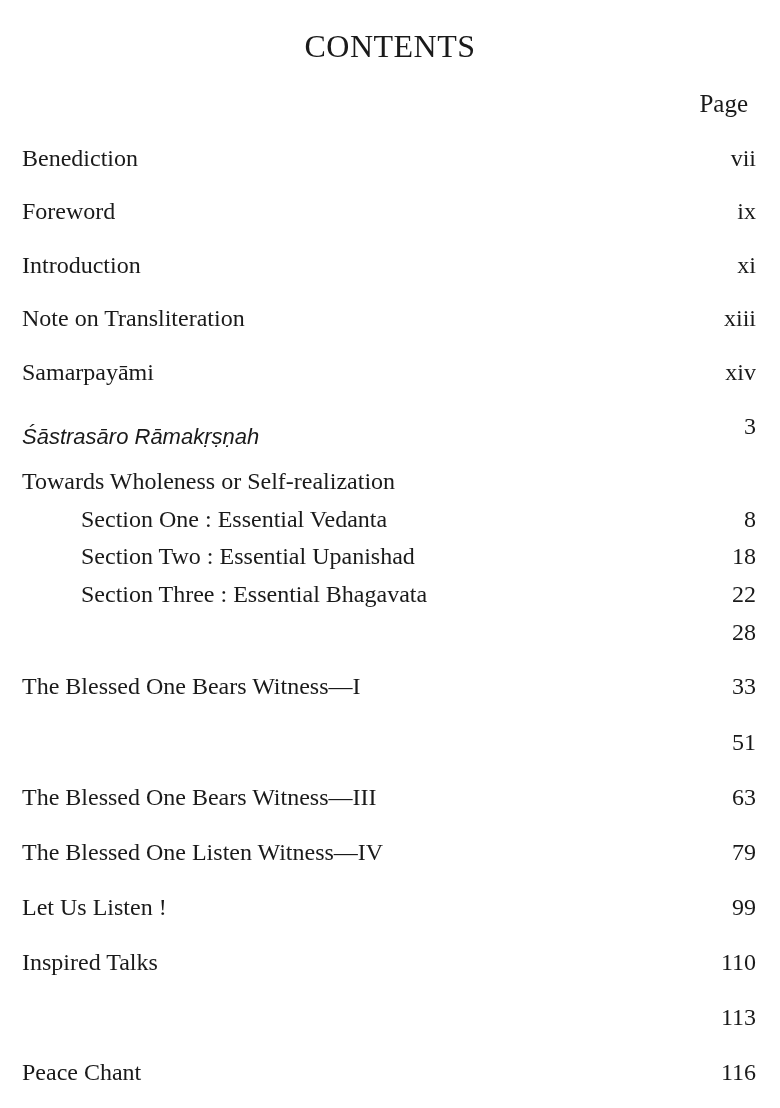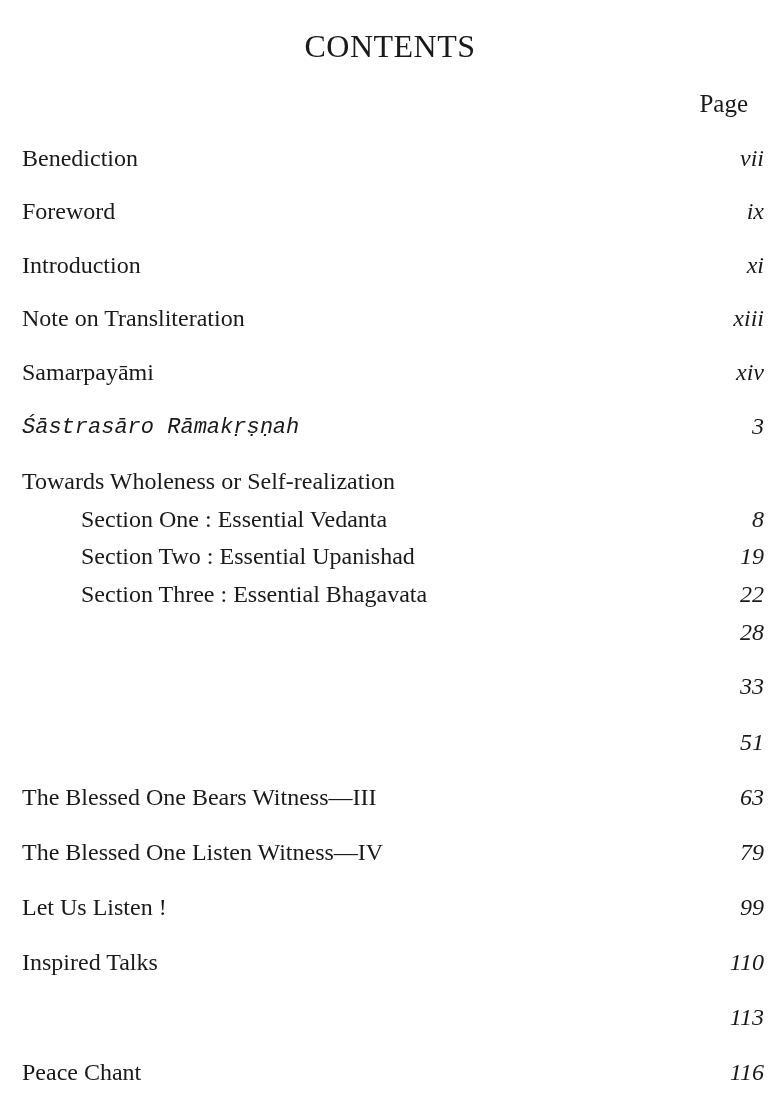--- a/index.html
+++ b/index.html
@@ -38,34 +38,33 @@
       font-size: 24px;
     }
     .entry .label {
       position: absolute;
       left: 0;
       top: 0;
       white-space: nowrap;
     }
     .entry .page {
       position: absolute;
-      right: 0;
+      right: 8px;
       top: 0;
       white-space: nowrap;
-      font-style: italic;
     }
     .entry.sub .label {
       left: 59px;
       font-family: Liberation Serif, serif;
     }
     .entry.italic .label {
       font-style: italic;
-      font-family: Liberation Mono, monospace;
+      font-family: Liberation Sans, sans-serif;
       font-size: 22px;
-      top: 2px;
+      top: 11px;
     }
   </style>
 </head>
 <body>
 
 <div class="title">CONTENTS</div>
 <div class="page-header">Page</div>
 
 <div>
   <div class="entry" style="top:145px">
@@ -95,30 +94,31 @@
   <div class="entry" style="top:468px">
     <span class="label">Towards Wholeness or Self-realization</span>
     <span class="page"></span>
   </div>
   <div class="entry sub" style="top:506px">
     <span class="label">Section One : Essential Vedanta</span>
     <span class="page">8</span>
   </div>
   <div class="entry sub" style="top:543px">
     <span class="label">Section Two : Essential Upanishad</span>
-    <span class="page">19</span>
+    <span class="page">18</span>
   </div>
   <div class="entry sub" style="top:581px">
     <span class="label">Section Three : Essential Bhagavata</span>
     <span class="page">22</span>
   </div>
   <div class="entry sub" style="top:619px">
     <span class="page">28</span>
   </div>
   <div class="entry" style="top:673px">
+    <span class="label">The Blessed One Bears Witness—I</span>
     <span class="page">33</span>
   </div>
   <div class="entry" style="top:729px">
     <span class="page">51</span>
   </div>
   <div class="entry" style="top:784px">
     <span class="label">The Blessed One Bears Witness—III</span>
     <span class="page">63</span>
   </div>
   <div class="entry" style="top:839px">

